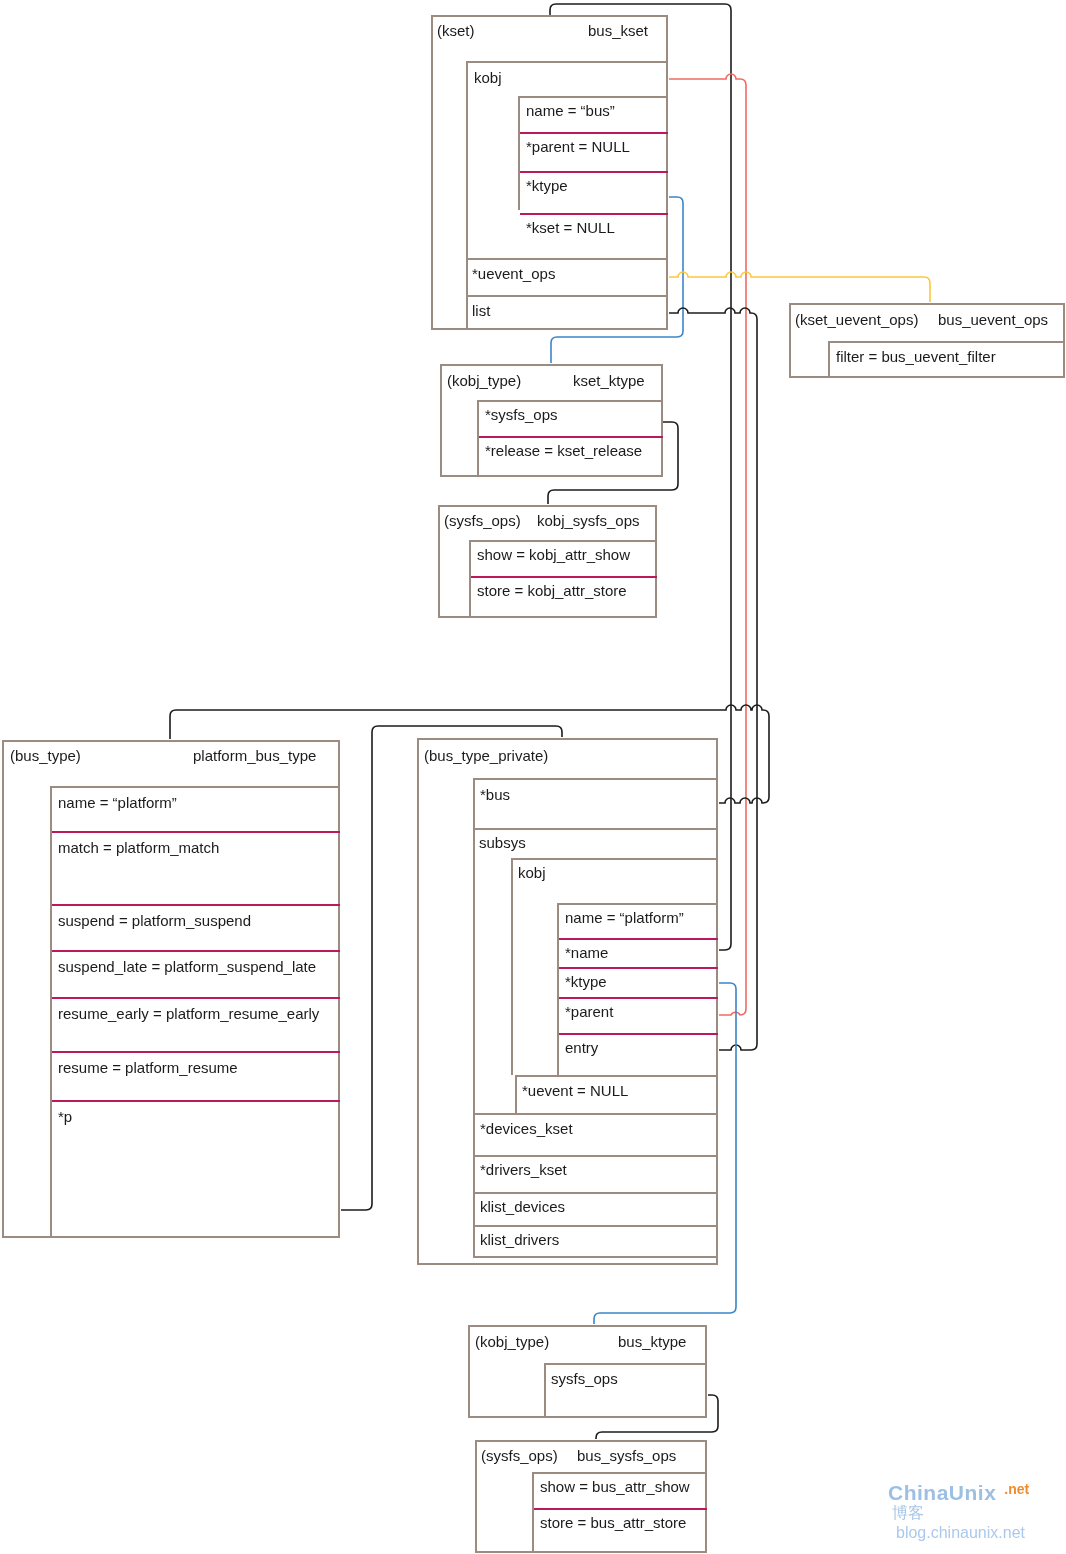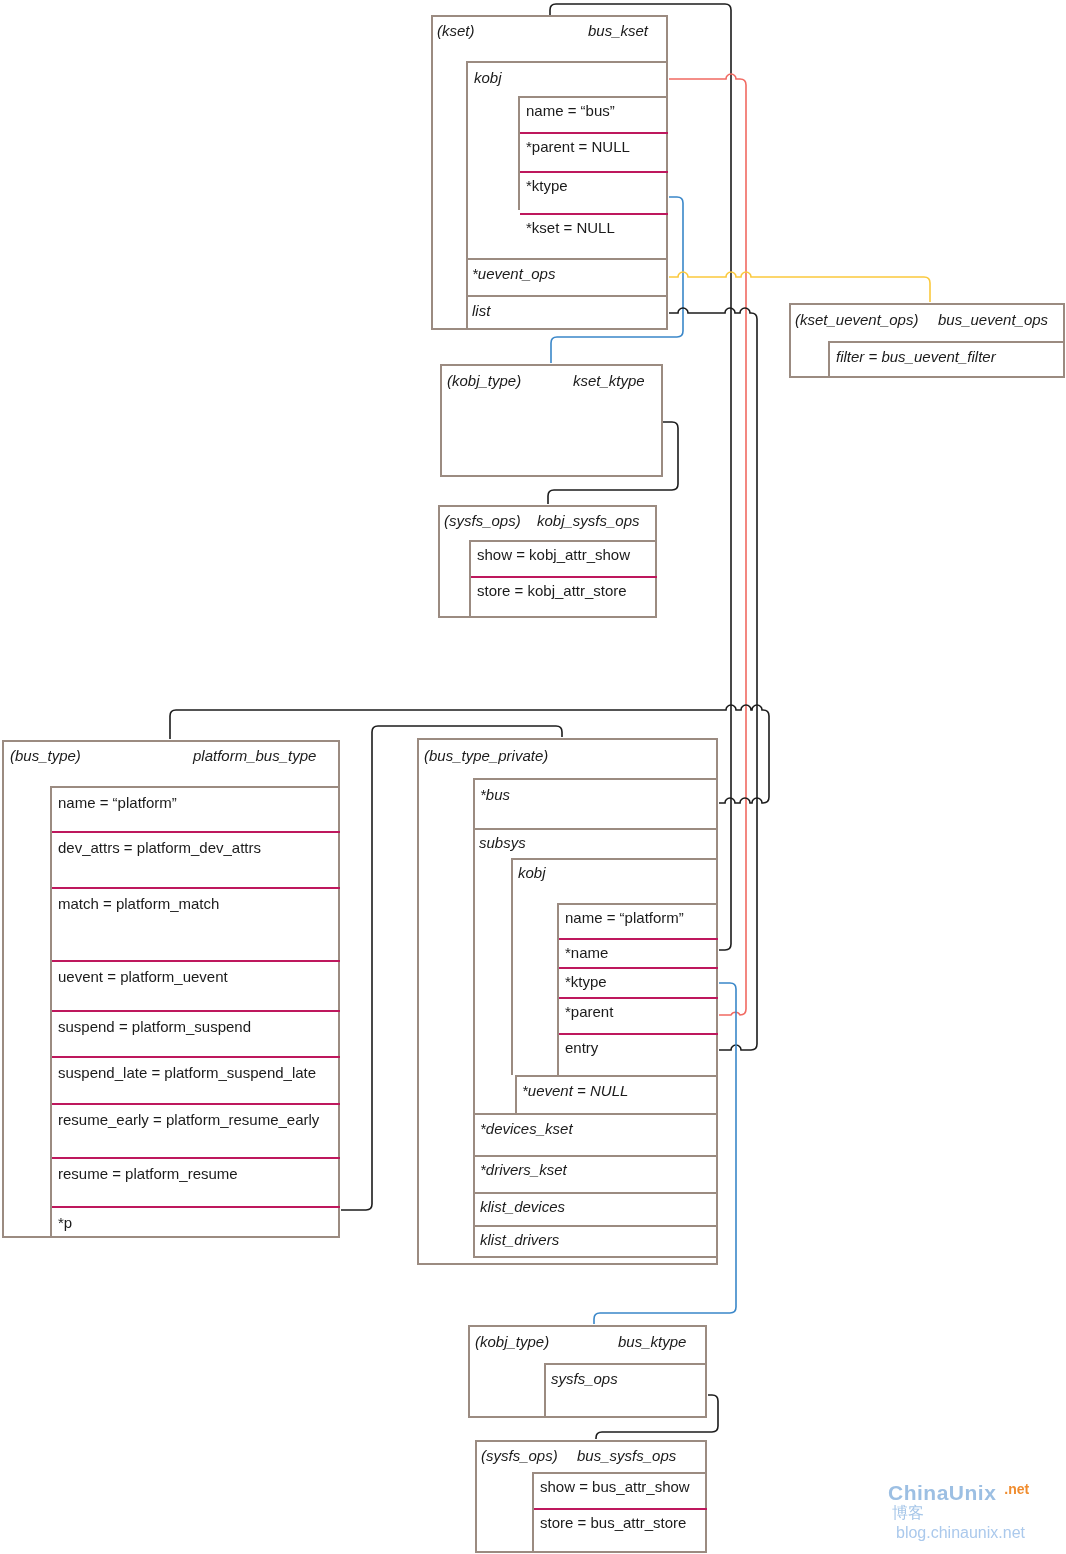--- a/index.html
+++ b/index.html
@@ -6,21 +6,21 @@
   .canvas {
     position:relative; width:1066px; height:1554px; background:#ffffff;
     font-family:"Liberation Sans", sans-serif; font-size:15px; color:#1b1b1b;
     overflow:hidden;
   }
   .cell { position:absolute; box-sizing:border-box; }
   .b  { border:2px solid #9b8b81; }
   .bl { border-left:2px solid #9b8b81; }
   .bt { border-top:2px solid #9b8b81; }
   .bb { border-bottom:2px solid #9b8b81; }
-  .lbl { position:absolute; white-space:nowrap;font-style:italic; }
+  .lbl { position:absolute; white-space:nowrap; }
   .row { box-sizing:border-box; padding:4px 0 0 6px; white-space:nowrap; overflow:hidden; }
   .row.sep { border-top:2px solid #be185d; }
   .row.pad6 { padding-top:6px; }
   svg.wires { position:absolute; left:0; top:0; pointer-events:none; }
   svg.wires path { fill:none; stroke-width:1.6px; }
   .wm { position:absolute; left:888px; top:1481px; width:160px; line-height:1.1;
         font-weight:bold; }
   .wm .brand { font-size:21px; color:#9cbfe3; letter-spacing:0.5px; }
   .wm .sup { font-size:14px; color:#f08c2e; vertical-align:super; margin-left:8px; }
   .wm .cjk { font-size:16px; color:#a6c6e8; font-weight:normal; margin-left:4px; }
@@ -65,37 +65,39 @@
 
   <div class="cell b" style="left:789px;top:303px;width:276px;height:75px"></div>
   <span class="lbl" style="left:795px;top:311px">(kset_uevent_ops)</span>
   <span class="lbl" style="left:938px;top:311px">bus_uevent_ops</span>
   <div class="cell bl bt" style="left:828px;top:341px;width:237px;height:37px"></div>
   <span class="lbl" style="left:836px;top:348px">filter = bus_uevent_filter</span>
 
   <div class="cell b" style="left:440px;top:364px;width:223px;height:113px"></div>
   <span class="lbl" style="left:447px;top:372px">(kobj_type)</span>
   <span class="lbl" style="left:573px;top:372px">kset_ktype</span>
+  <div class="cell bl bt" style="left:477px;top:400px;width:186px;height:77px">
+    <div class="row" style="height:34px">*sysfs_ops</div>
+    <div class="row sep" style="height:41px">*release = kset_release</div>
+  </div>
 
   <div class="cell b" style="left:438px;top:505px;width:219px;height:113px"></div>
   <span class="lbl" style="left:444px;top:512px">(sysfs_ops)</span>
   <span class="lbl" style="left:537px;top:512px">kobj_sysfs_ops</span>
   <div class="cell bl bt" style="left:469px;top:540px;width:188px;height:78px">
     <div class="row" style="height:34px">show = kobj_attr_show</div>
     <div class="row sep" style="height:42px">store = kobj_attr_store</div>
   </div>
 
   <div class="cell b" style="left:2px;top:740px;width:338px;height:498px"></div>
   <span class="lbl" style="left:10px;top:747px">(bus_type)</span>
   <span class="lbl" style="left:193px;top:747px">platform_bus_type</span>
   <div class="cell bl bt" style="left:50px;top:786px;width:290px;height:452px">
     <div class="row pad6" style="height:43px">name =  “platform”</div>
-    <div class="row sep pad6" style="height:56px">dev_attrs = platform_dev_attrs</div>
     <div class="row sep pad6" style="height:73px">match = platform_match</div>
-    <div class="row sep pad6" style="height:50px">uevent = platform_uevent</div>
     <div class="row sep pad6" style="height:46px">suspend = platform_suspend</div>
     <div class="row sep pad6" style="height:47px">suspend_late = platform_suspend_late</div>
     <div class="row sep pad6" style="height:54px">resume_early = platform_resume_early</div>
     <div class="row sep pad6" style="height:49px">resume = platform_resume</div>
     <div class="row sep pad6" style="height:46px">*p</div>
   </div>
 
   <div class="cell b" style="left:417px;top:738px;width:301px;height:527px"></div>
   <span class="lbl" style="left:424px;top:747px">(bus_type_private)</span>
 

